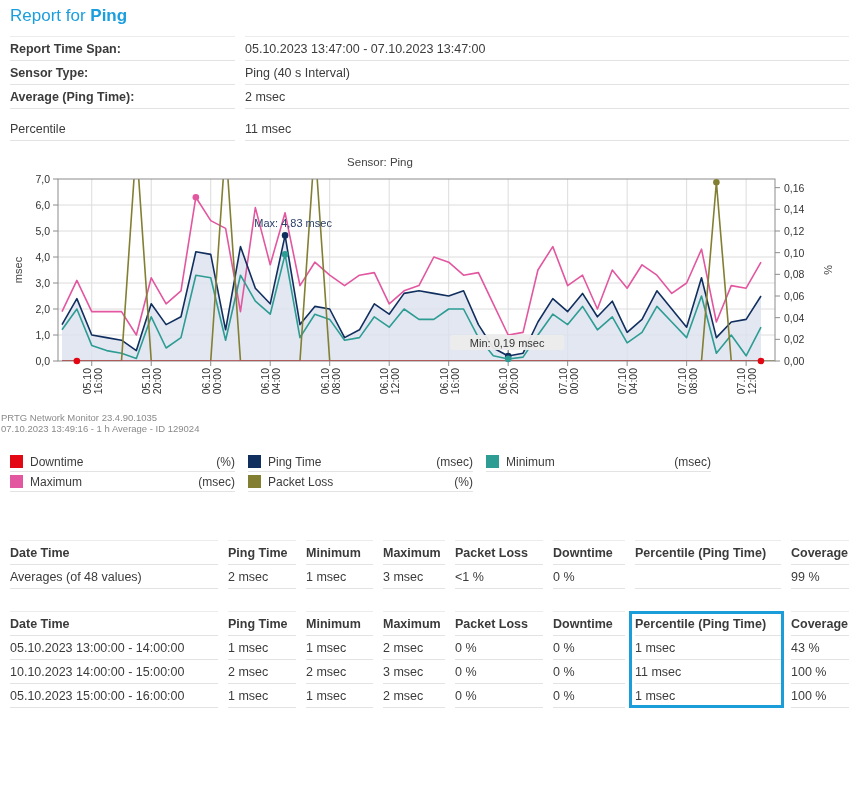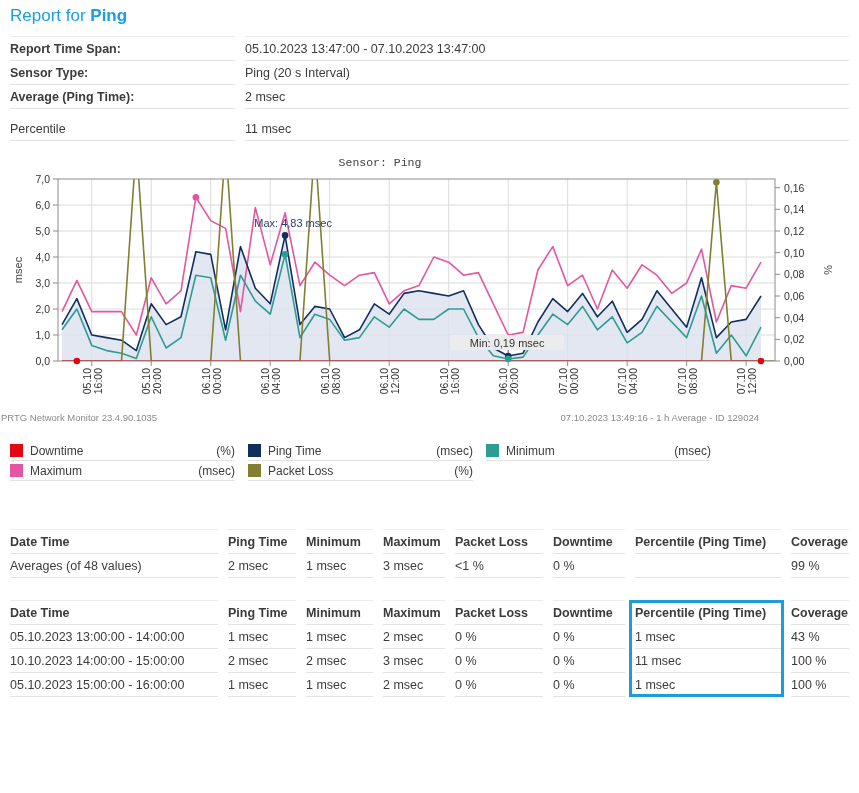--- a/index.html
+++ b/index.html
@@ -11,24 +11,24 @@
   td,th{font-size:12.5px;text-align:left;vertical-align:middle;padding:5px 0 4px 0;
         border-bottom:1px solid #e3e3e3;overflow:hidden;white-space:nowrap;}
   th{font-weight:700;color:#3b3b3b;}
   table.info{margin-top:10px;}
   table.info tr:first-child td, table.info tr:first-child th{border-top:1px solid #ececec;}
   td.pct{text-align:right;}
   .pctbar{display:inline-block;width:8px;height:16px;background:#b2bb1c;vertical-align:middle;margin-left:5px;}
   table.pctl{margin-top:8px;}
   table.pctl td.lbl{font-weight:400;}
   .chart-block{margin-top:14px;}
-  .chart-title{font-size:11.5px;color:#444;text-align:center;line-height:1.35;font-family:Liberation Mono, monospace;}
+  .chart-title{font-size:11.5px;color:#444;text-align:center;line-height:1.35;}
   svg{display:block;}
   .chart-footer{display:flex;justify-content:space-between;font-size:9.5px;color:#8a8a8a;
-                padding:0 1px;margin-top:1px;}
+                padding:0 1px;margin-top:1px;flex-direction:column;}
   .legend{margin:18px 0 0 10px;display:grid;grid-template-columns:repeat(3,225px);column-gap:13px;}
   .legend-item{display:flex;align-items:center;font-size:12px;border-bottom:1px solid #e3e3e3;
                padding:3px 0 2px 0;}
   .legend-swatch{width:13px;height:13px;margin-right:7px;flex:none;}
   .legend-unit{margin-left:auto;}
   .tbl-wrap{position:relative;}
   .tbl-wrap.summary{margin-top:48px;}
   .tbl-wrap.detail{margin-top:22px;}
   table.data th{border-top:1px solid #ececec;}
   .highlight-box{position:absolute;left:629px;top:0;width:155px;height:100%;
@@ -51,21 +51,21 @@
         <col style="width:52px">
         <col style="width:59px">
       </colgroup>
     <tbody>
         <tr>
       <th>Report Time Span:</th>
       <td colspan="6">05.10.2023 13:47:00 - 07.10.2023 13:47:00</td>
     </tr>
     <tr>
       <th>Sensor Type:</th>
-      <td colspan="6">Ping (20 s Interval)</td>
+      <td colspan="6">Ping (40 s Interval)</td>
     </tr>
     <tr>
       <th>Average (Ping Time):</th>
       <td colspan="6">2 msec</td>
     </tr>
   </tbody>
     </table>
 
   <table class="pctl">
     <colgroup>

